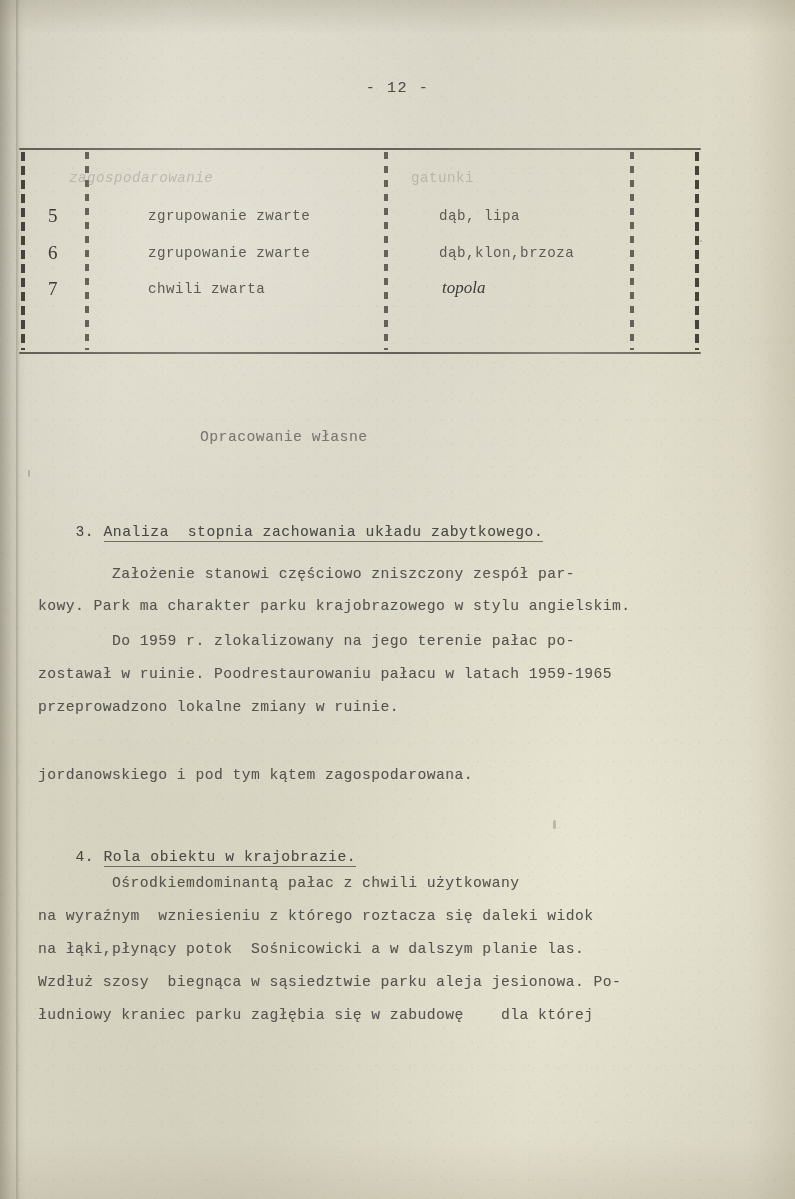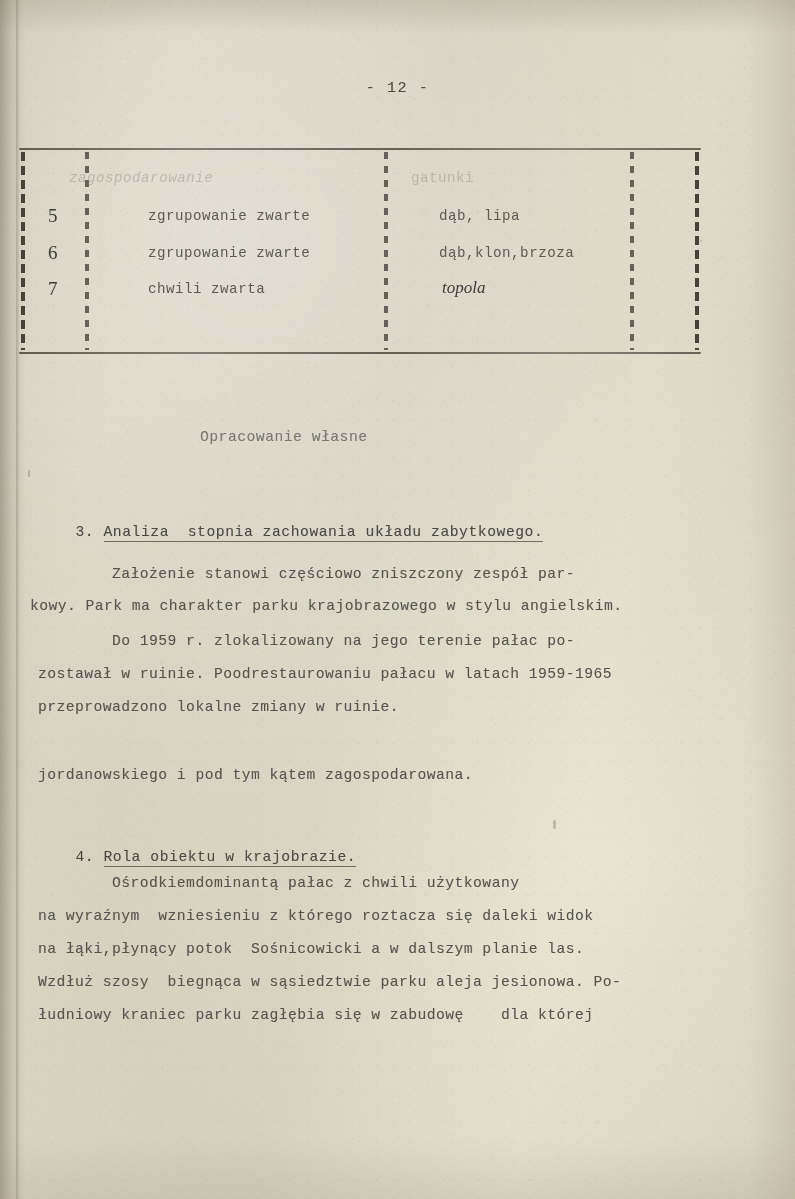--- a/index.html
+++ b/index.html
@@ -230,21 +230,21 @@
     <div class="hand" style="left:423px; top:130px; font-size:17px;">topola</div>
   </div>
 
   <div class="tw src-line faded" style="left:200px; top:419px;margin-top:10px;">Opracowanie własne</div>
 
   <div class="tw heading" style="left:38px; top:508px;">
     <span>3.</span><span> </span><span class="ul">Analiza  stopnia zachowania układu zabytkowego.</span>
   </div>
 
   <div class="tw body-line" style="left:38px; top:566px;">        Założenie stanowi częściowo zniszczony zespół par-</div>
-  <div class="tw body-line" style="left:30px; top:598px;">kowy. Park ma charakter parku krajobrazowego w stylu angielskim.</div>
+  <div class="tw body-line" style="left:38px; top:598px;">kowy. Park ma charakter parku krajobrazowego w stylu angielskim.</div>
 
   <div class="tw body-line" style="left:38px; top:633px;">        Do 1959 r. zlokalizowany na jego terenie pałac po-</div>
   <div class="tw body-line" style="left:38px; top:666px;">zostawał w ruinie. Poodrestaurowaniu pałacu w latach 1959-1965</div>
   <div class="tw body-line" style="left:38px; top:699px;">przeprowadzono lokalne zmiany w ruinie.</div>
 
   <div class="tw body-line" style="left:38px; top:767px;text-align:right;">jordanowskiego i pod tym kątem zagospodarowana.</div>
 
   <div class="tw heading" style="left:38px; top:833px;">
     <span>4.</span><span> </span><span class="ul">Rola obiektu w krajobrazie.</span>
   </div>

